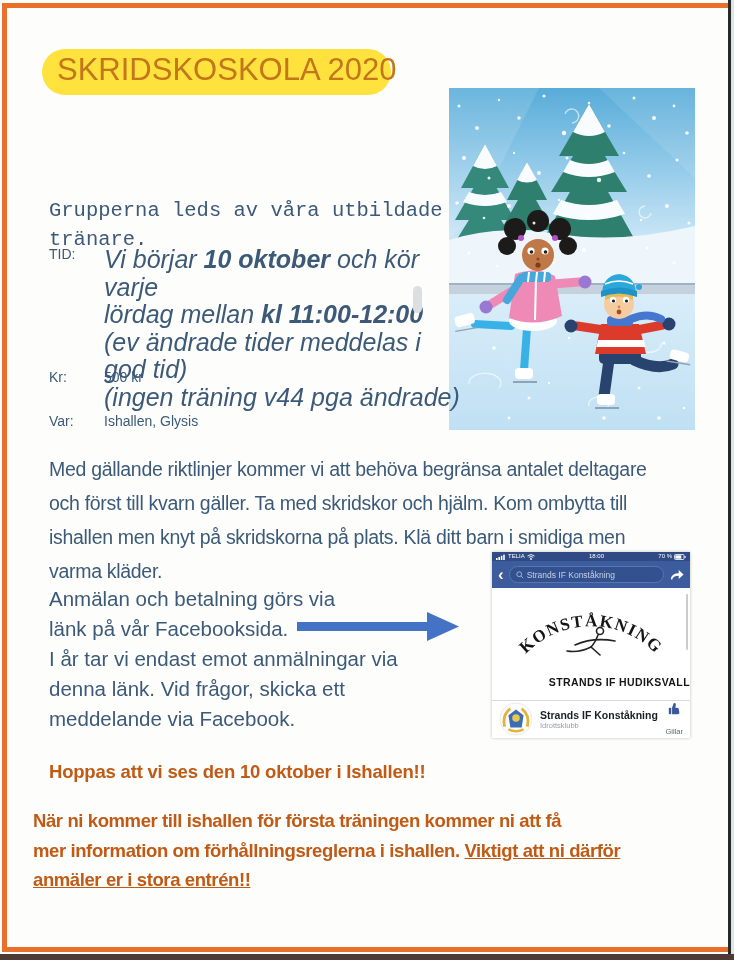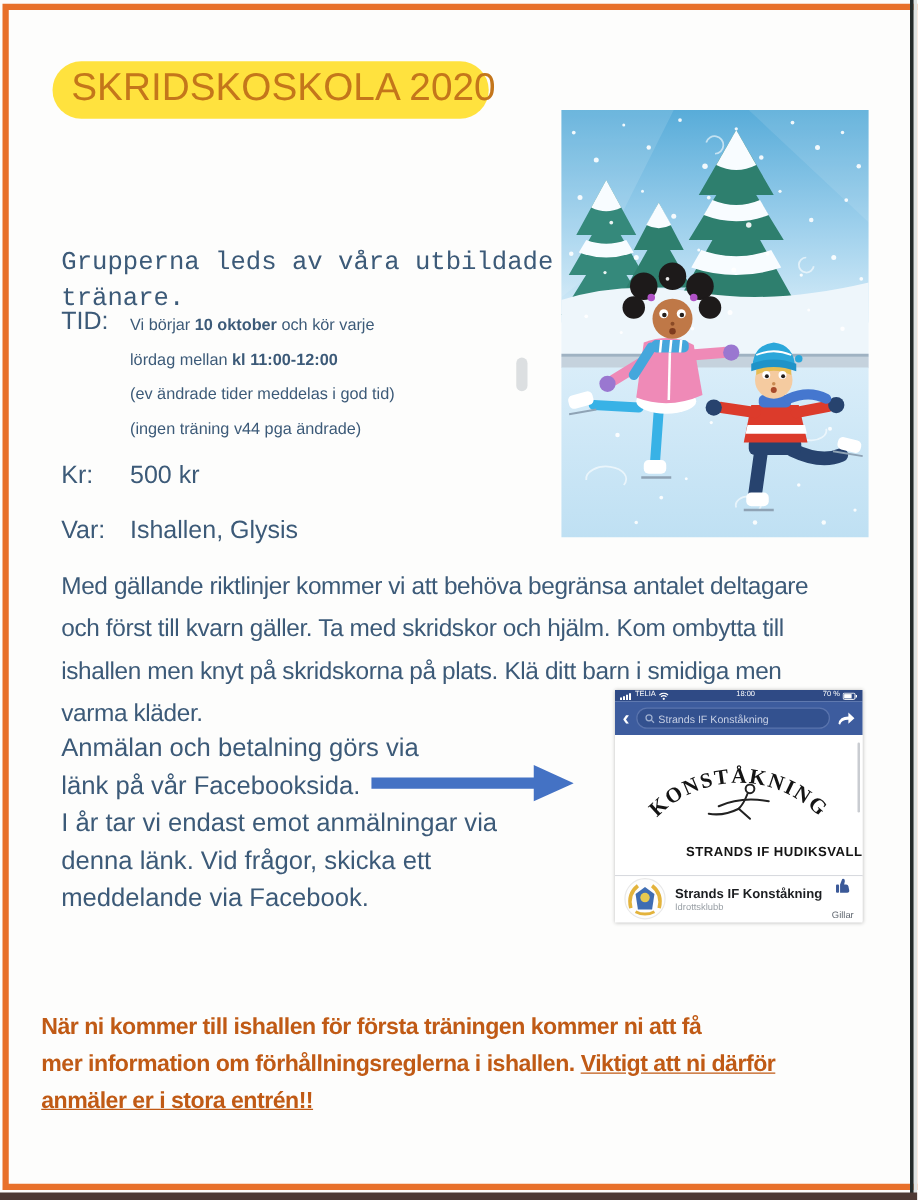--- a/index.html
+++ b/index.html
@@ -9,23 +9,23 @@
          border:5px solid #e8702a;box-sizing:border-box;pointer-events:none;}
   .edge-right{position:absolute;top:0;left:728px;width:3px;height:960px;background:#242b2a;}
   .edge-right-outer{position:absolute;top:0;left:731px;width:3px;height:960px;background:#dfe3e2;}
   .edge-bottom{position:absolute;left:0;top:954px;width:734px;height:6px;background:#4e3a35;}
   .abs{position:absolute;}
   .title-hl{left:42px;top:49px;width:349px;height:46px;border-radius:23px;background:#ffe23e;}
   .title{left:57px;top:52px;font-size:31px;color:#c4761b;letter-spacing:0;font-weight:400;}
   .body-txt{font-size:20.5px;line-height:28.5px;white-space:pre-line;}
   .intro{left:49px;top:106px;width:400px;}
   .trainers{left:49px;top:197px;width:420px;font-family:Liberation Mono, monospace;}
-  .lbl{font-size:20px;}
+  .lbl{font-size:14px;}
   .tid-lbl{left:49px;top:246px;}
-  .tid-body{left:104px;top:246px;width:360px;font-size:13px;line-height:27.5px;}
+  .tid-body{left:104px;top:246px;width:360px;font-size:25px;line-height:27.5px;font-style:italic;}
   .kr-lbl{left:49px;top:369px;} .kr-val{left:104px;top:369px;}
   .var-lbl{left:49px;top:413px;} .var-val{left:104px;top:413px;}
   .guidelines{left:49px;top:452px;width:660px;font-size:19.5px;line-height:34px;
               letter-spacing:-0.3px;white-space:pre-line;}
   .signup{left:49px;top:584px;width:420px;font-size:20.5px;line-height:30px;white-space:pre-line;}
   .closing{color:#c05a15;font-weight:700;}
   .hope{left:49px;top:761px;font-size:18.5px;letter-spacing:-0.2px;}
   .info{left:33px;top:806px;width:660px;font-size:18.5px;line-height:29.5px;letter-spacing:-0.4px;}
   .uline{text-decoration:underline;}
   .arrow{left:297px;top:612px;}
@@ -325,20 +325,21 @@
       <div class="fb-like">
         <svg width="13" height="13" viewBox="0 0 16 16">
           <rect x="1" y="7" width="3" height="8" rx="1" fill="#3b5998"></rect>
           <path d="M5,15 L12,15 Q14.4,15 14,12.6 L13.2,8.6 Q12.9,7 11,7 L9,7 L9.7,3.6 Q10,1.6 8.2,1.3 Q7,1.2 6.6,2.6 L5,7 Z" fill="#3b5998"></path>
         </svg>
         <span class="fb-like-txt">Gillar</span>
       </div>
     </div>
   </div>
 
+  <div class="abs closing hope">Hoppas att vi ses den 10 oktober i Ishallen!!</div>
   <div class="abs closing info">
     <div>När ni kommer till ishallen för första träningen kommer ni att få</div>
     <div><span>mer information om förhållningsreglerna i ishallen. </span><span class="uline">Viktigt att ni därför</span></div>
     <div><span class="uline">anmäler er i stora entrén!!</span></div>
   </div>
 
   <div class="frame"></div>
   <div class="edge-right"></div>
   <div class="edge-right-outer"></div>
   <div class="edge-bottom"></div>

